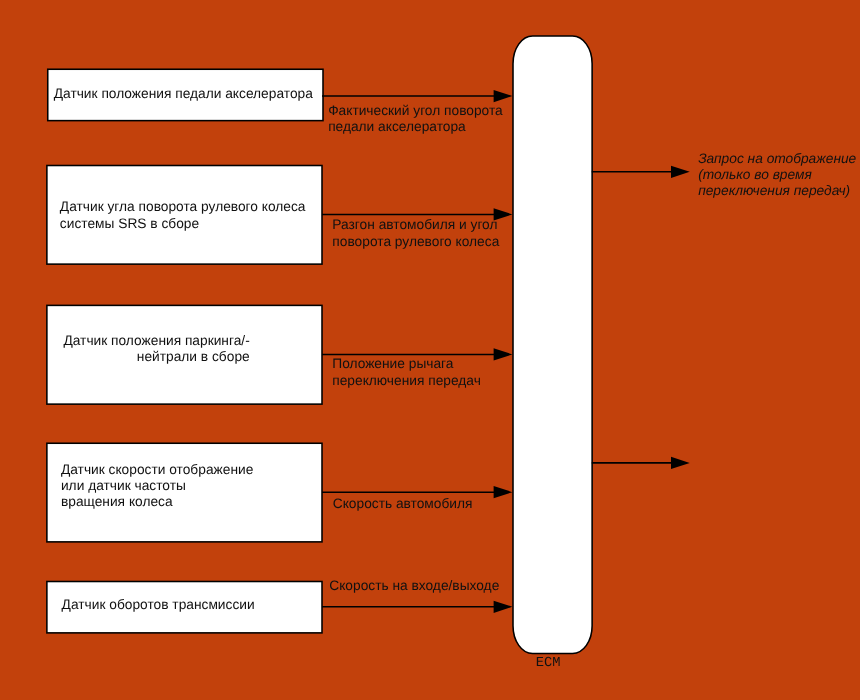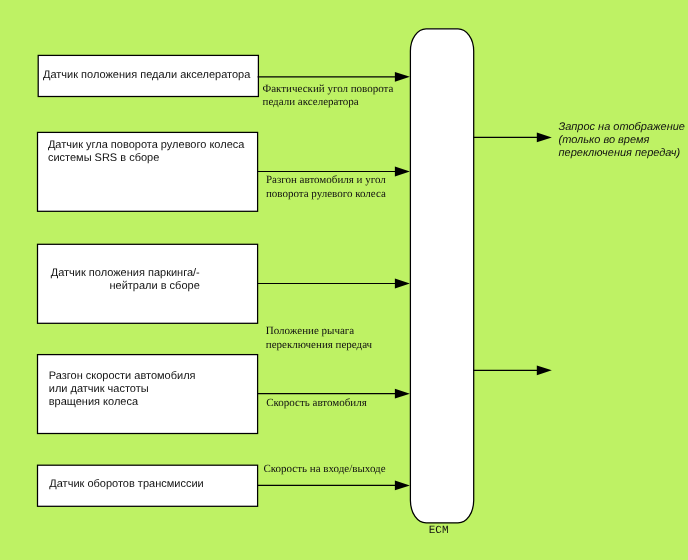--- a/index.html
+++ b/index.html
@@ -2,40 +2,40 @@
 <html><head>
 <meta charset="utf-8">
 <title>ECM signal block diagram</title>
 <style>
   html,body{margin:0;padding:0;background:#ffffff;}
   body{width:688px;height:560px;overflow:hidden;
        font-family:"Liberation Sans", sans-serif;
        color:#111111;
        -webkit-font-smoothing:antialiased;
        text-rendering:geometricPrecision;}
-  #stage{position:relative;width:688px;height:560px;background:#bef264;overflow:hidden;}
+  #stage{position:relative;width:688px;height:560px;background:#c2410c;overflow:hidden;}
   #svg-layer{position:absolute;left:0;top:0;width:688px;height:560px;}
   .txt{position:absolute;font-size:11px;white-space:pre;color:#111111;}
   .txt > span{display:block;}
   .sensor-text{line-height:13.05px;}
-  .edge-label{line-height:13.35px;font-family:Liberation Serif, serif;}
+  .edge-label{line-height:13.35px;}
   .out-label{line-height:13.35px;}
   .ecm-label{line-height:12px;font-family:Liberation Mono, monospace;}
 
   
   #sensor-label-1{left:43.0px;  top:68.7px;}
-  #sensor-label-2{left:47.9px;  top:139px;}
+  #sensor-label-2{left:47.9px;  top:160px;}
   #sensor-label-3{left:50.75px; top:266.7px;text-align:right;}
   #sensor-label-4{left:48.75px; top:369.8px;}
   #sensor-label-5{left:49.3px;  top:477.6px;}
 
   
   #input-signal-label-1{left:262.5px; top:82.6px;}
   #input-signal-label-2{left:265.9px; top:174.4px;}
-  #input-signal-label-3{left:265.8px; top:285.3px;margin-top:40px;}
+  #input-signal-label-3{left:265.8px; top:285.3px;}
   #input-signal-label-4{left:266.2px; top:397.4px;}
   #input-signal-label-5{left:263.4px; top:463px;}
 
   
   #output-signal-label-1{left:558.5px; top:120.6px;font-style:italic;}
   #output-signal-label-2{left:561.6px; top:360.7px;}
 
   
   #ecm-caption{left:428.7px; top:524.5px;}
 </style>
@@ -81,21 +81,21 @@
     </g>
     <g>
       <line x1="473.4" y1="370.3" x2="538.3" y2="370.3" stroke="#000000" stroke-width="1.2"></line>
       <polygon points="551.8,370.3 536.8,365.4 536.8,375.2" fill="#000000"></polygon>
     </g>
   </svg>
 
   <div class="txt sensor-text" id="sensor-label-1"><span>Датчик положения педали акселератора</span></div>
   <div class="txt sensor-text" id="sensor-label-2"><span>Датчик угла поворота рулевого колеса</span><span>системы SRS в сборе</span></div>
   <div class="txt sensor-text" id="sensor-label-3"><span>Датчик положения паркинга/-</span><span>нейтрали в сборе</span></div>
-  <div class="txt sensor-text" id="sensor-label-4"><span>Разгон скорости автомобиля</span><span>или датчик частоты</span><span>вращения колеса</span></div>
+  <div class="txt sensor-text" id="sensor-label-4"><span>Датчик скорости отображение</span><span>или датчик частоты</span><span>вращения колеса</span></div>
   <div class="txt sensor-text" id="sensor-label-5"><span>Датчик оборотов трансмиссии</span></div>
 
   <div class="txt edge-label" id="input-signal-label-1"><span>Фактический угол поворота</span><span>педали акселератора</span></div>
   <div class="txt edge-label" id="input-signal-label-2"><span>Разгон автомобиля и угол</span><span>поворота рулевого колеса</span></div>
   <div class="txt edge-label" id="input-signal-label-3"><span>Положение рычага</span><span>переключения передач</span></div>
   <div class="txt edge-label" id="input-signal-label-4"><span>Скорость автомобиля</span></div>
   <div class="txt edge-label" id="input-signal-label-5"><span>Скорость на входе/выходе</span></div>
 
   <div class="txt out-label" id="output-signal-label-1"><span>Запрос на отображение</span><span>(только во время</span><span>переключения передач)</span></div>
 

